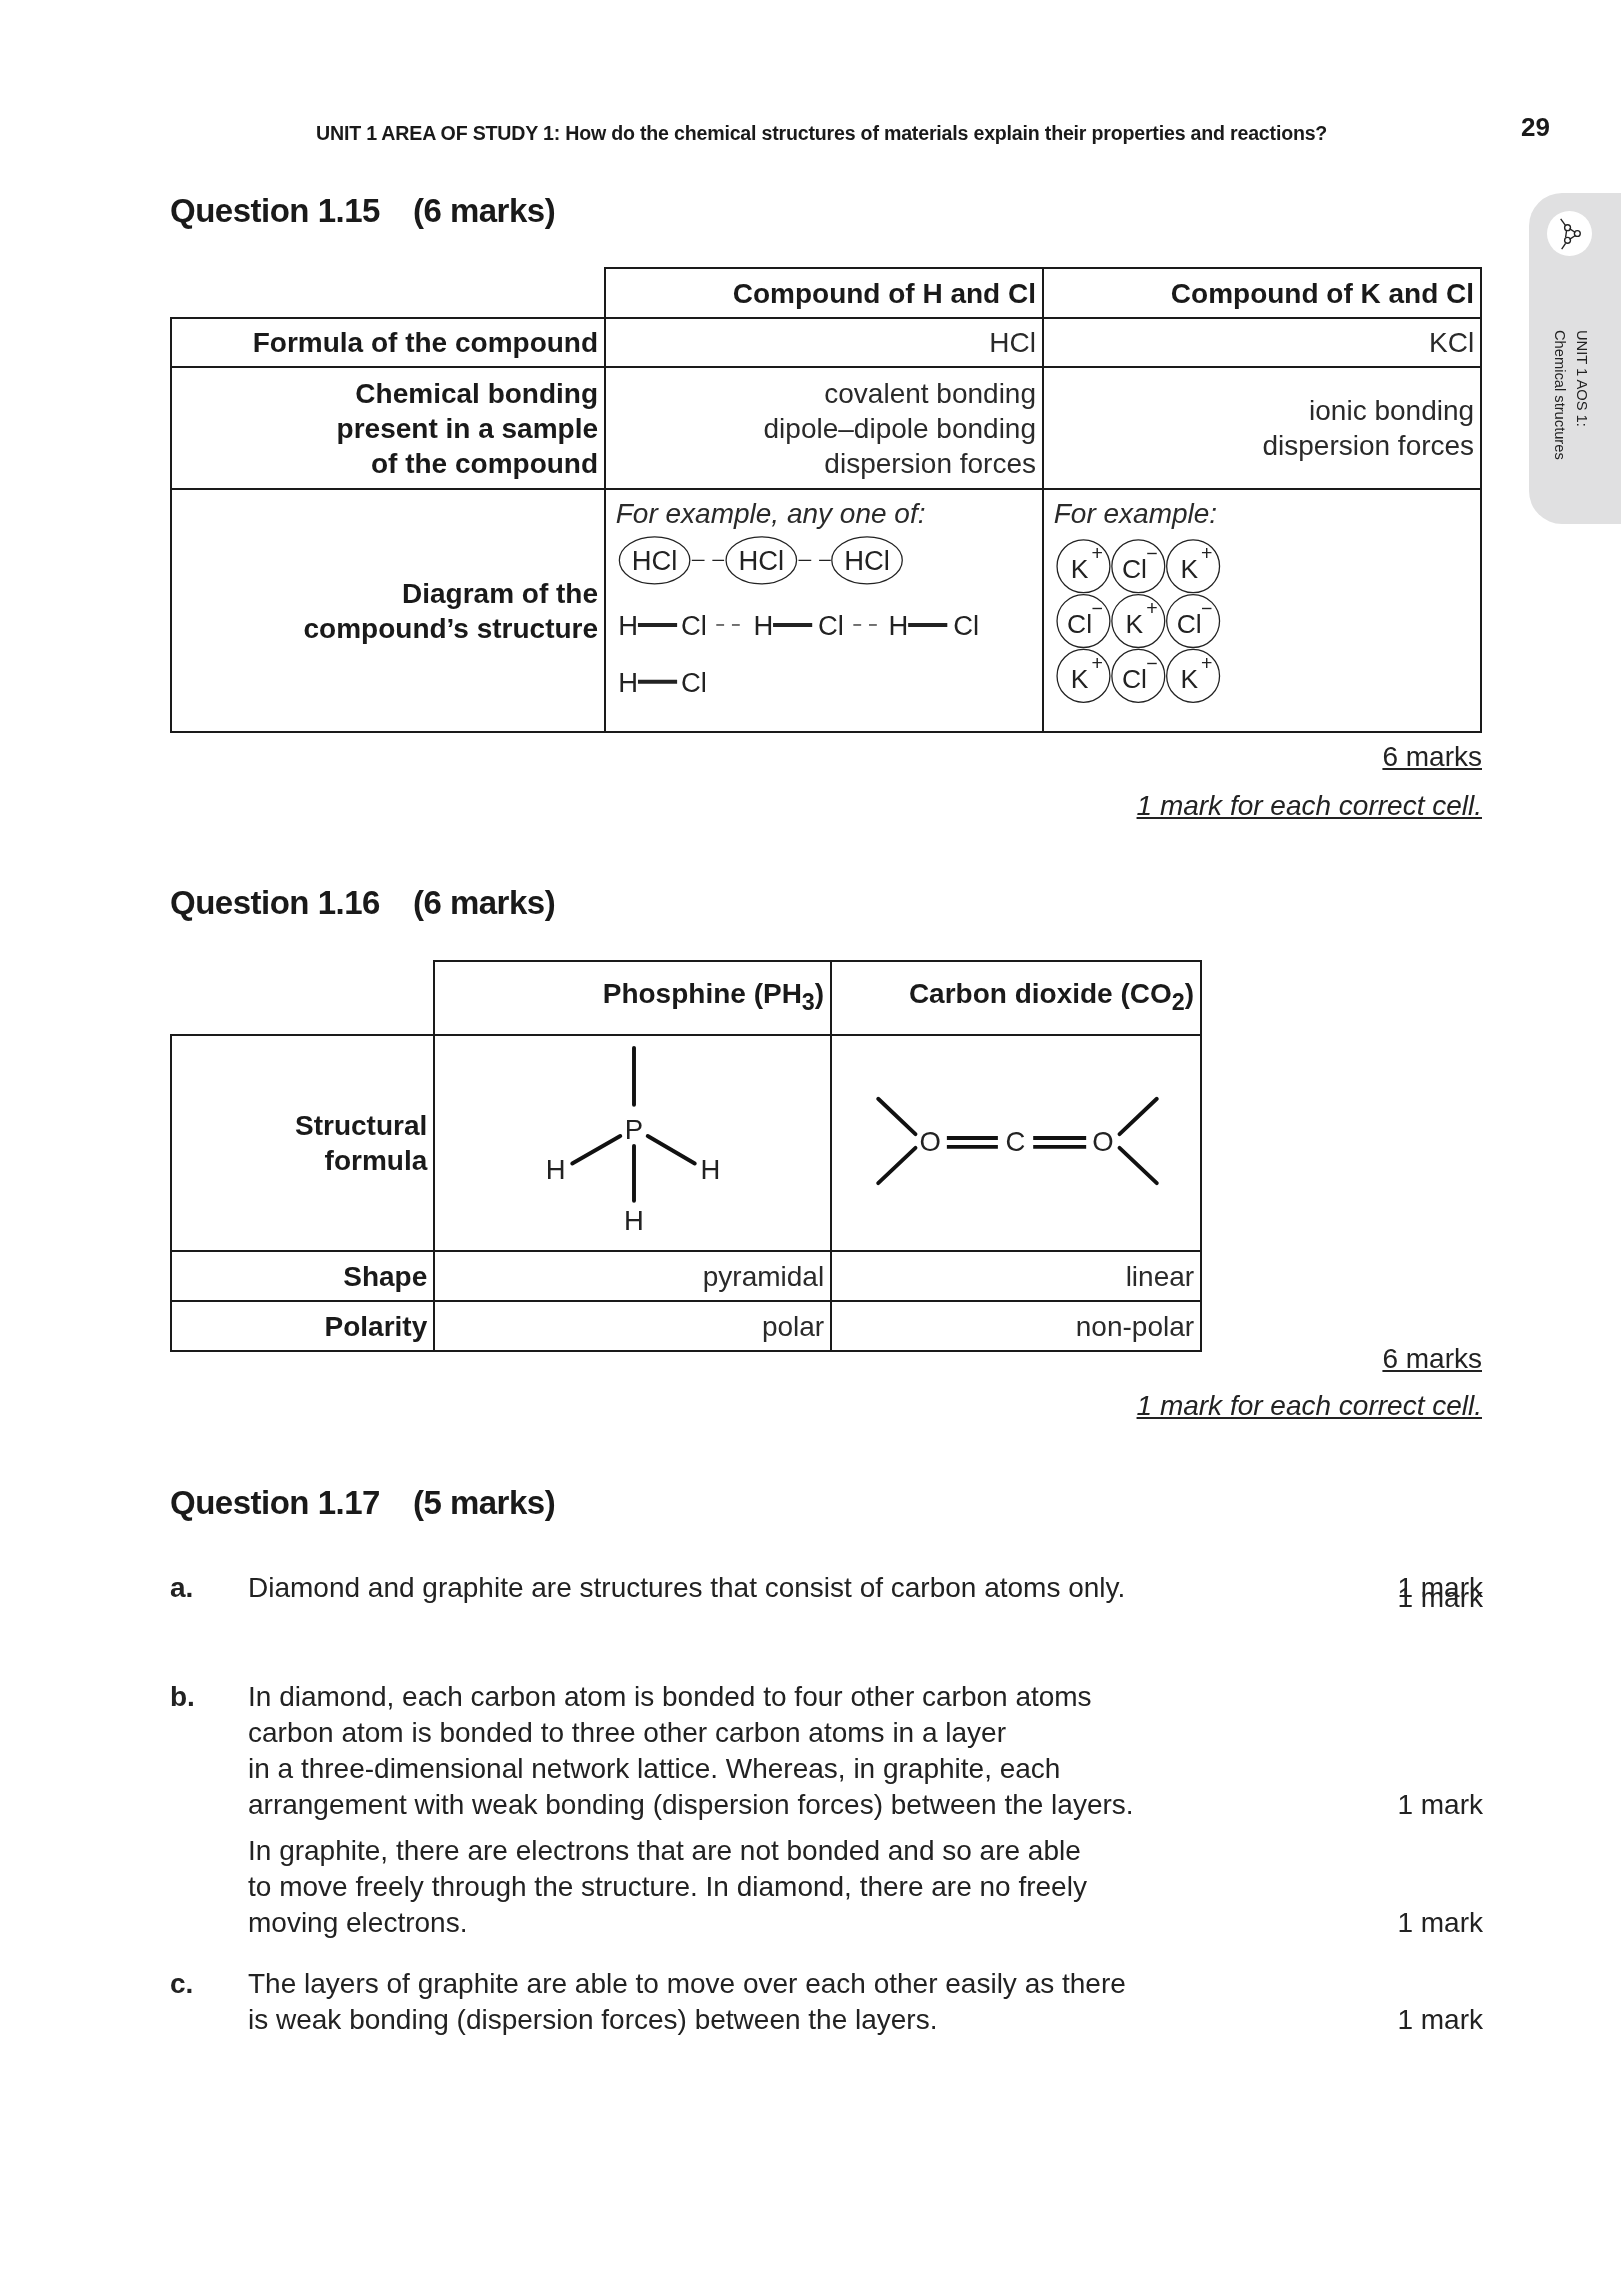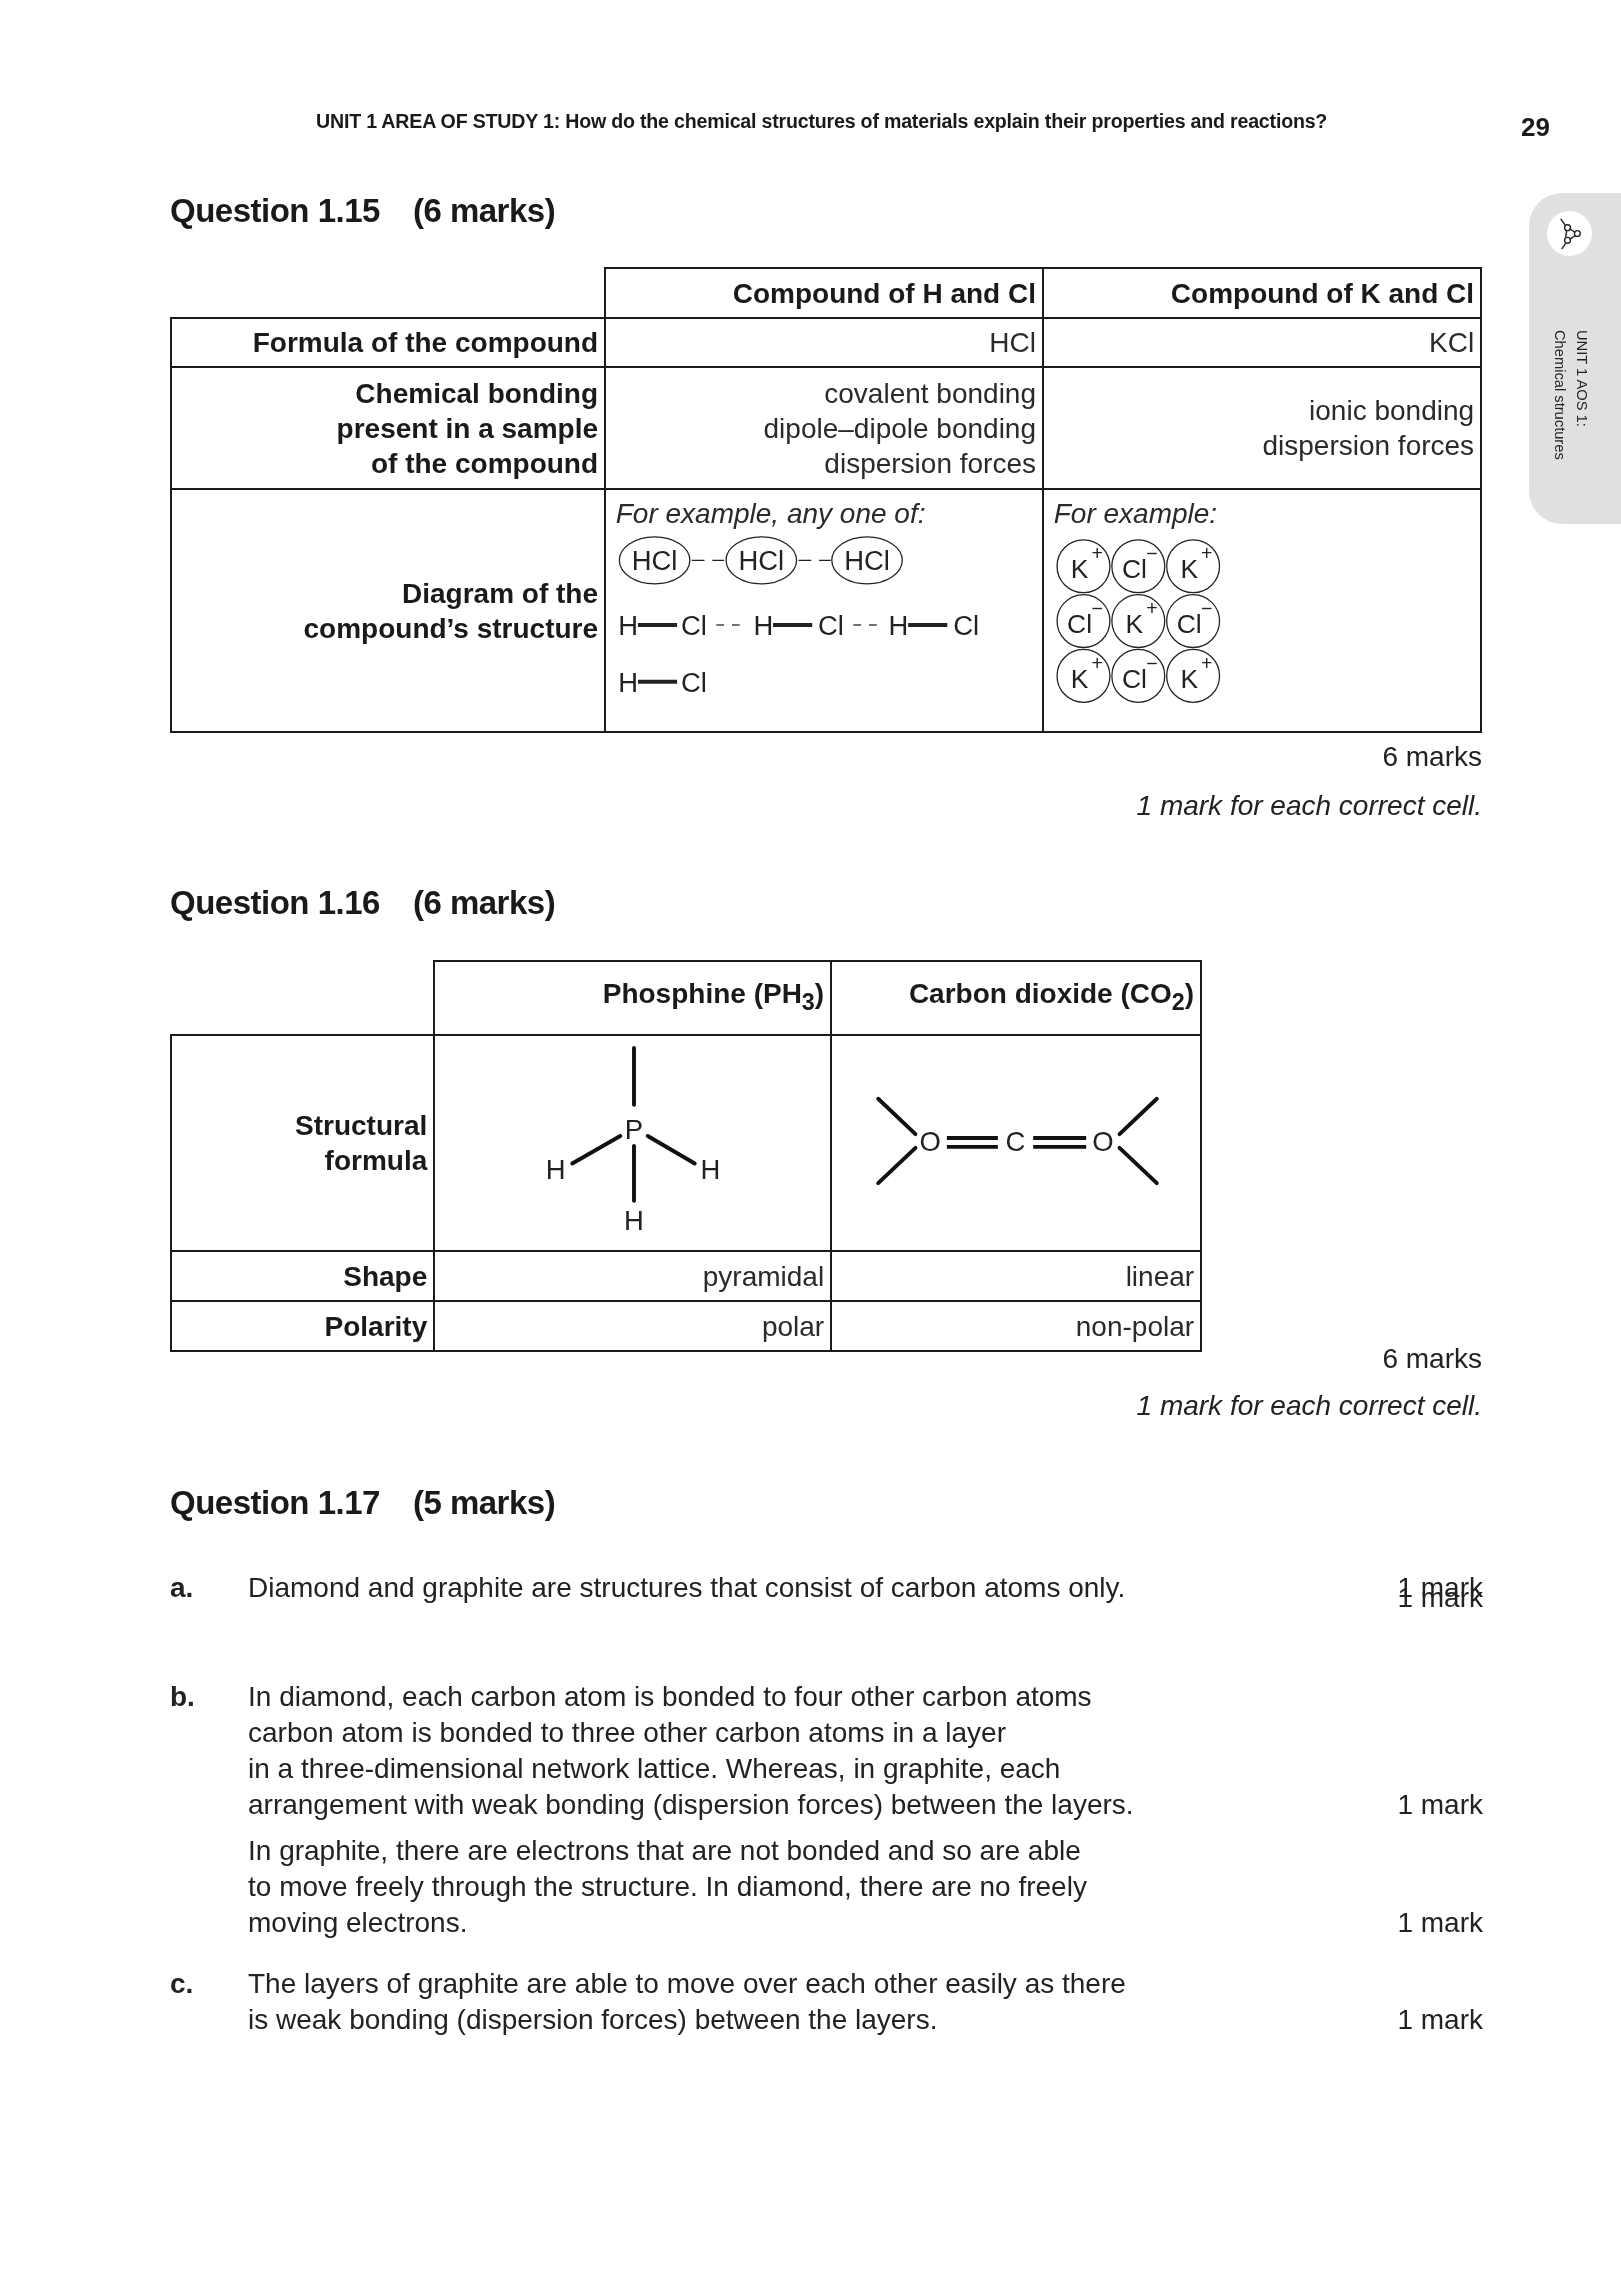--- a/index.html
+++ b/index.html
@@ -1,19 +1,19 @@
 <!DOCTYPE html>
 <html><head>
 <meta charset="utf-8">
 <style>
   html, body { margin: 0; padding: 0; background: #ffffff; }
   body { width: 1621px; height: 2293px; position: relative; overflow: hidden;
          font-family: "Liberation Sans", "DejaVu Sans", sans-serif; color: #1a1a1a; }
 
-  .running-head { position: absolute; top: 110px; left: 316px; font-size: 19.6px; font-weight: bold; letter-spacing: -0.2px; }
+  .running-head { position: absolute; top: 122px; left: 316px; font-size: 19.6px; font-weight: bold; letter-spacing: -0.2px; }
   .page-num { position: absolute; top: 112px; left: 1521px; font-size: 26px; font-weight: bold; }
 
   .side-tab { position: absolute; left: 1529px; top: 193px; width: 108px; height: 331px;
               background: #e0e0e1; border-radius: 33px 0 0 33px; }
   .side-tab .logo { position: absolute; left: 17.6px; top: 17.6px; width: 45px; height: 45px; border-radius: 50%; background: #fff; }
   .side-tab .vtext { position: absolute; left: 11.8px; top: 137px; width: 59px; height: 196px; }
   .side-tab .vtext div { position: absolute; transform: rotate(90deg); transform-origin: left top; white-space: nowrap; font-size: 14.7px; color: #222; }
   .side-tab .vt1 { left: 49px; top: 0; font-weight: normal; }
   .side-tab .vt2 { left: 29px; top: -59px; }
 
@@ -21,21 +21,21 @@
   .q-heading .marks { margin-left: 33px; }
 
   table.ans { position: absolute; border-collapse: collapse; font-size: 28px; }
   table.ans td, table.ans th { border: 2.5px solid #1a1a1a; text-align: right; vertical-align: middle; padding: 0 5.9px; line-height: 35px; }
   table.ans th { font-weight: bold; }
   table.ans td.rowhead { font-weight: bold; }
   table.ans td.empty { border-top: none; border-left: none; }
   table.ans td.val { font-weight: normal; color: #2a2a2a; }
   .italic { font-style: italic; }
 
-  .marks-note { position: absolute; right: 139px; font-size: 28px; text-align: right; color: #222; }
+  .marks-note { position: absolute; right: 139px; font-size: 28px; text-align: right; color: #222; text-decoration: underline; }
 
   .diag-cell { text-align: left !important; vertical-align: top !important; padding: 5.9px 9.8px !important; }
 
   .part { position: absolute; left: 170px; width: 1313px; font-size: 28px; line-height: 36px; color: #222; }
   .part .letter { position: absolute; left: 0; top: 0; font-weight: bold; }
   .part .line { position: relative; padding-left: 78px; padding-right: 118px; }
   .part .mk { position: absolute; right: 0; bottom: 0; }
 </style>
 </head>
 <body>

